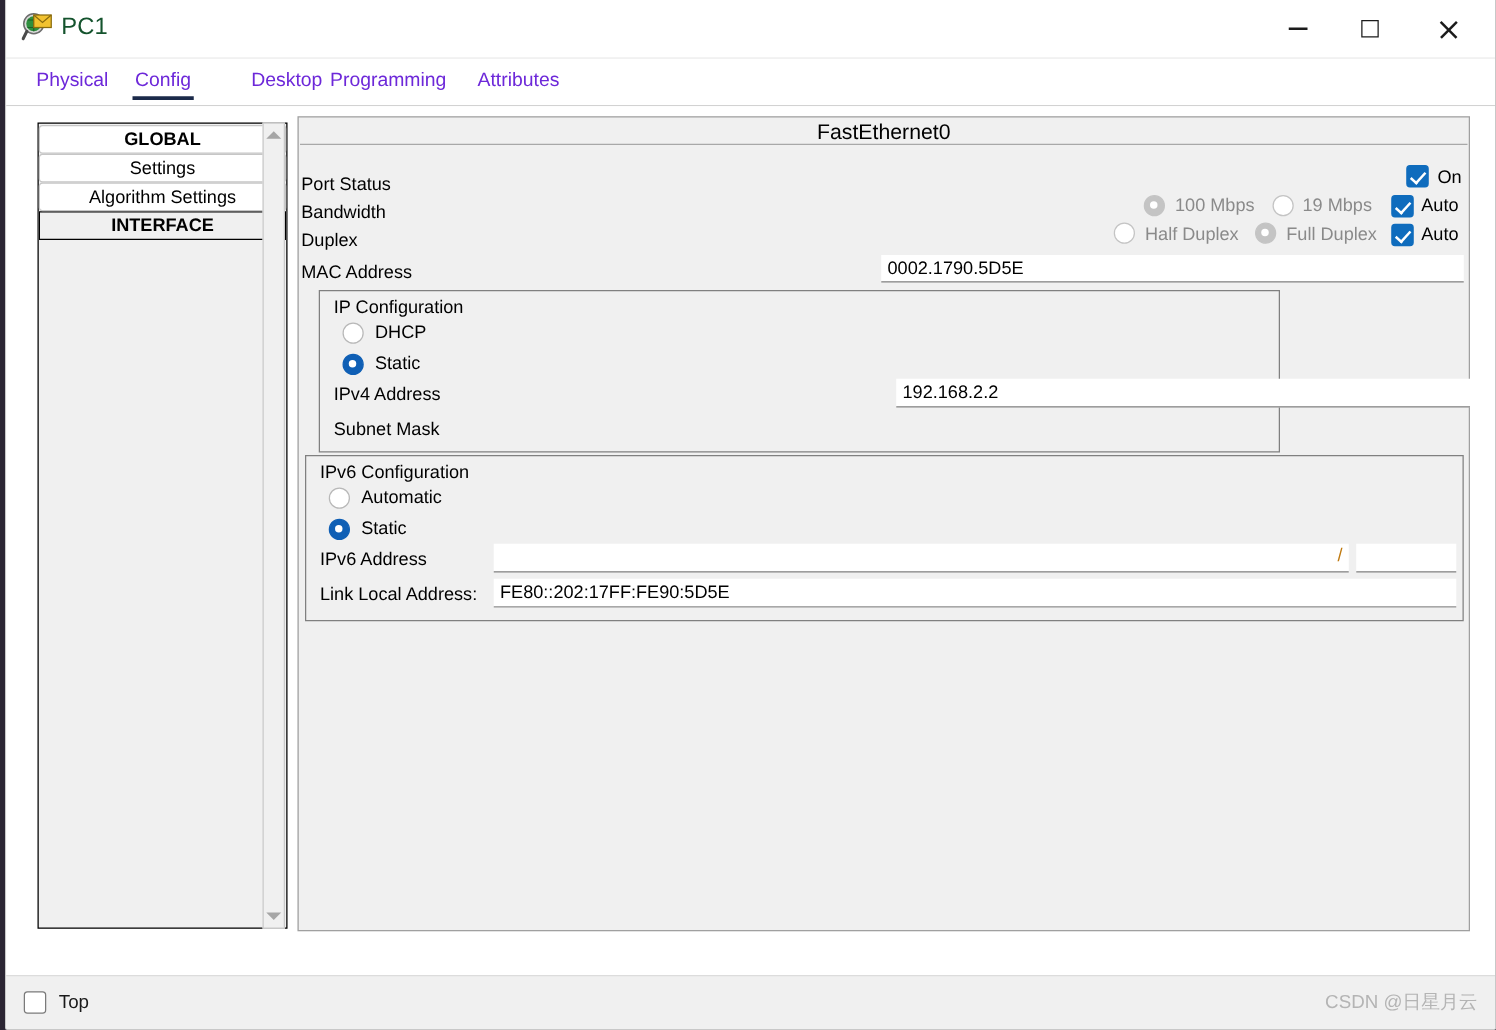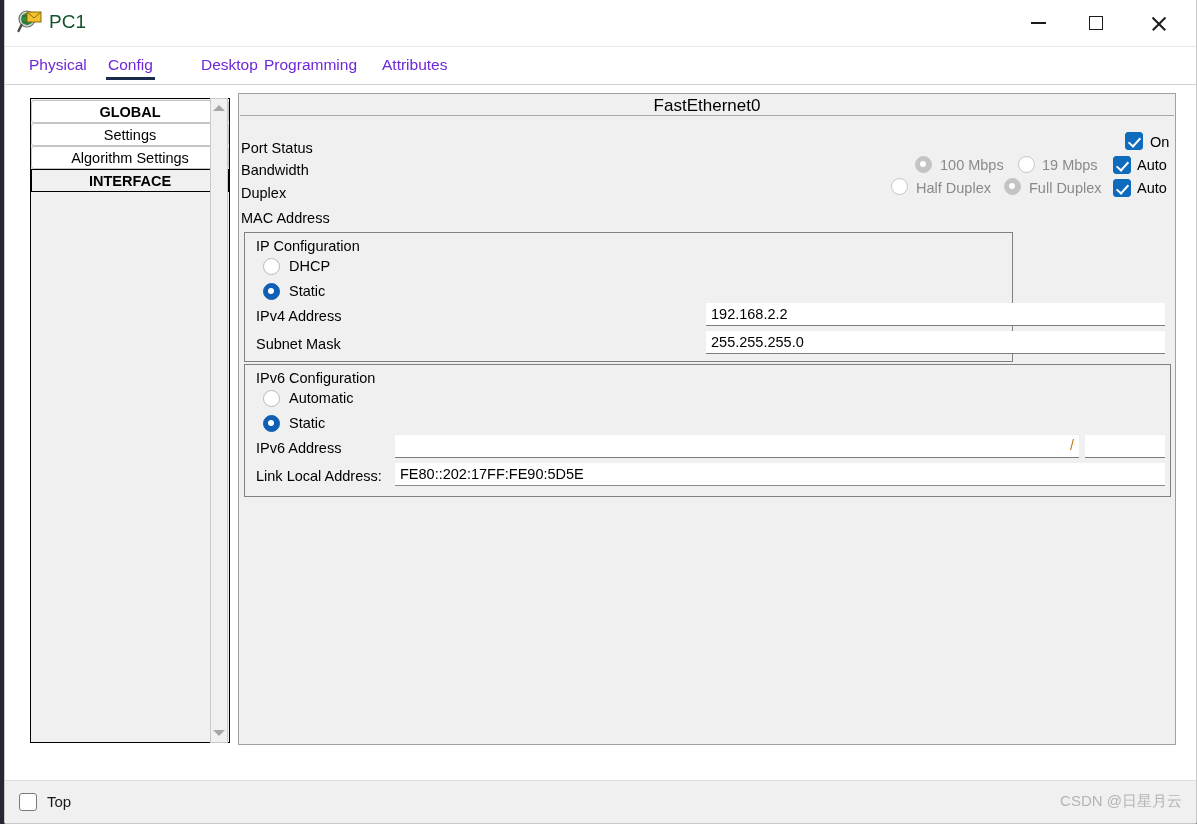--- a/index.html
+++ b/index.html
@@ -379,35 +379,35 @@
 
         <div class="lbl" style="left:2px; top:91px;">Duplex</div>
         <div class="rdo disabled-off" style="left:652px; top:84px;"></div>
         <div class="lbl dim" style="left:677px; top:86px;">Half Duplex</div>
         <div class="rdo disabled-on" style="left:765px; top:84px;"></div>
         <div class="lbl dim" style="left:790px; top:86px;">Full Duplex</div>
         <div class="cbx on" style="left:874px; top:85px;"></div>
         <div class="lbl" style="left:898px; top:86px;">Auto</div>
 
         <div class="lbl" style="left:2px; top:116px;">MAC Address</div>
-
-        <div class="groupbox" style="left:5px; top:138px; width:769px; height:130px;">
+        <input class="txtfield" style="left: 466px; top: 110px; width: 466px; height: 22px;" readonly="" value="0002.1790.5D5E">
+
+        <div class="groupbox" style="left:16px; top:138px; width:769px; height:130px;">
           <div class="lbl" style="left:11px; top:5px;">IP Configuration</div>
 
           <div class="rdo off" style="left:18px; top:25px;"></div>
           <div class="lbl" style="left:44px; top:25px;">DHCP</div>
 
           <div class="rdo on" style="left:18px; top:50px;"></div>
           <div class="lbl" style="left:44px; top:50px;">Static</div>
 
           <div class="lbl" style="left:11px; top:75px;">IPv4 Address</div>
           <input class="txtfield" style="left: 461px; top: 70px; width: 459px; height: 23px;" value="192.168.2.2">
 
           <div class="lbl" style="left:11px; top:103px;">Subnet Mask</div>
-          <input class="txtfield" style="left: 461px; top: 98px; width: 459px; height: 23px;" value="255.255.255.0">
         </div>
 
         <div class="groupbox" style="left:5px; top:270px; width:927px; height:133px;">
           <div class="lbl" style="left:11px; top:5px;">IPv6 Configuration</div>
 
           <div class="rdo off" style="left:18px; top:25px;"></div>
           <div class="lbl" style="left:44px; top:25px;">Automatic</div>
 
           <div class="rdo on" style="left:18px; top:50px;"></div>
           <div class="lbl" style="left:44px; top:50px;">Static</div>

